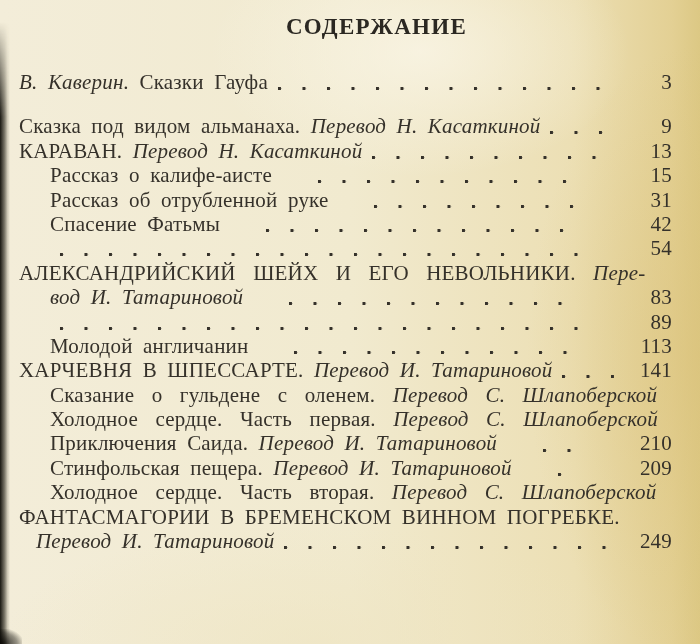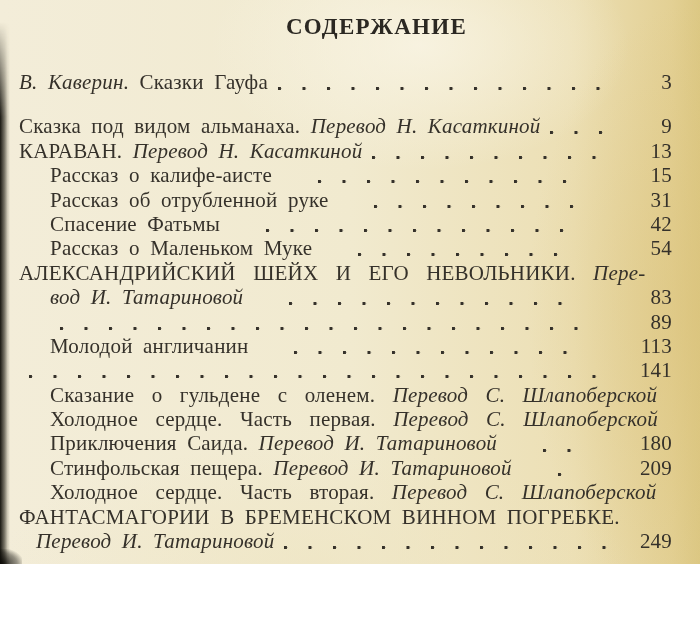--- a/index.html
+++ b/index.html
@@ -3,21 +3,21 @@
 <meta charset="utf-8">
 <style>
   html, body { margin: 0; padding: 0; }
   body {
     width: 700px; height: 644px;
     font-family: "Liberation Serif", "DejaVu Serif", serif;
     overflow: hidden;
   }
   .page {
     position: relative;
-    width: 700px; height: 564px;
+    width: 700px; height: 644px;
     box-sizing: border-box;
     padding: 14px 28px 0 19px;
     color: var(--ink, #35312a);
     background:
       radial-gradient(ellipse 300px 180px at 60% 8%, rgba(250,246,232,0.75), transparent 70%),
       radial-gradient(ellipse 240px 430px at 100% 55%, rgba(219,194,122,0.55), transparent 72%),
       radial-gradient(ellipse 420px 160px at 45% 100%, rgba(238,228,192,0.6), transparent 75%),
       linear-gradient(90deg, #f3edd9 0%, #f1eacf 50%, #ecdfb4 82%, #e3d094 96%, #dcc884 100%),
       #efe7c8;
   }
@@ -91,21 +91,20 @@
     <span class="txt"><span>Рассказ об отрубленной руке</span></span>
     <span class="leader"></span>
     <span class="pg">31</span>
   </div>
       <div class="row indent-1">
     <span class="txt"><span>Спасение Фатьмы</span></span>
     <span class="leader"></span>
     <span class="pg">42</span>
   </div>
       <div class="row indent-1">
-    <span class="txt"><span>Рассказ о Маленьком Муке</span></span>
     <span class="leader"></span>
     <span class="pg">54</span>
   </div>
       <div class="row indent-0 nodots nopage wide">
     <span class="txt"><span>АЛЕКСАНДРИЙСКИЙ ШЕЙХ И ЕГО НЕВОЛЬНИКИ.</span><span class="it"> Пере-</span></span>
     <span class="leader"></span>
 
   </div>
       <div class="row indent-1">
     <span class="txt"><span class="it">вод И. Татариновой</span></span>
@@ -115,37 +114,38 @@
       <div class="row indent-1">
     <span class="leader"></span>
     <span class="pg">89</span>
   </div>
       <div class="row indent-1">
     <span class="txt"><span>Молодой англичанин</span></span>
     <span class="leader"></span>
     <span class="pg">113</span>
   </div>
       <div class="row indent-0">
+    <span class="txt"><span>ХАРЧЕВНЯ В ШПЕССАРТЕ.</span><span class="it"> Перевод И. Татариновой</span></span>
     <span class="leader"></span>
     <span class="pg">141</span>
   </div>
       <div class="row indent-1 nodots wide">
     <span class="txt"><span>Сказание о гульдене с оленем.</span><span class="it"> Перевод С. Шлапоберской</span></span>
     <span class="leader"></span>
     <span class="pg">145</span>
   </div>
       <div class="row indent-1 nodots wide">
     <span class="txt"><span>Холодное сердце. Часть первая.</span><span class="it"> Перевод С. Шлапоберской</span></span>
     <span class="leader"></span>
     <span class="pg">161</span>
   </div>
       <div class="row indent-1">
     <span class="txt"><span>Приключения Саида.</span><span class="it"> Перевод И. Татариновой</span></span>
     <span class="leader"></span>
-    <span class="pg">180</span>
+    <span class="pg">210</span>
   </div>
       <div class="row indent-1">
     <span class="txt"><span>Стинфольская пещера.</span><span class="it"> Перевод И. Татариновой</span></span>
     <span class="leader"></span>
     <span class="pg">209</span>
   </div>
       <div class="row indent-1 nodots wide">
     <span class="txt"><span>Холодное сердце. Часть вторая.</span><span class="it"> Перевод С. Шлапоберской</span></span>
     <span class="leader"></span>
     <span class="pg">228</span>

